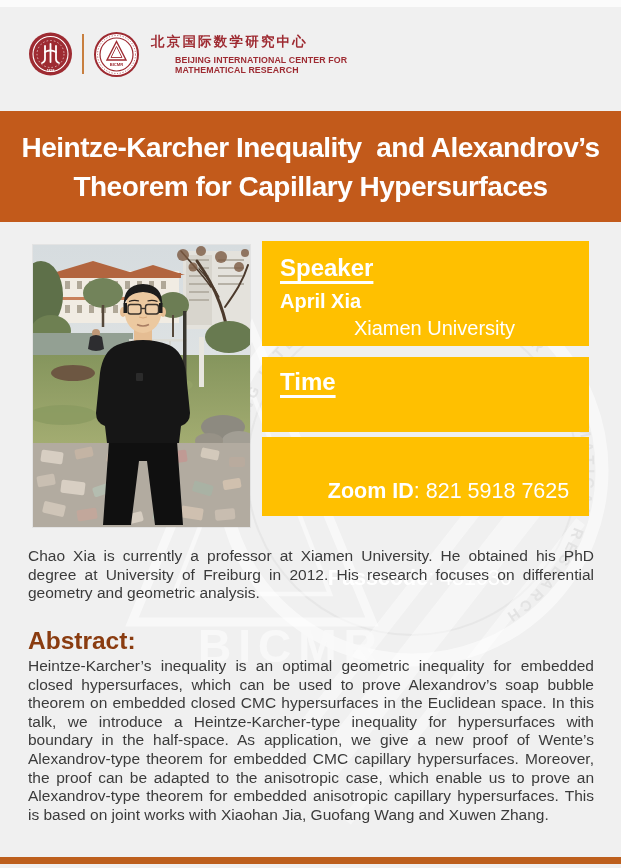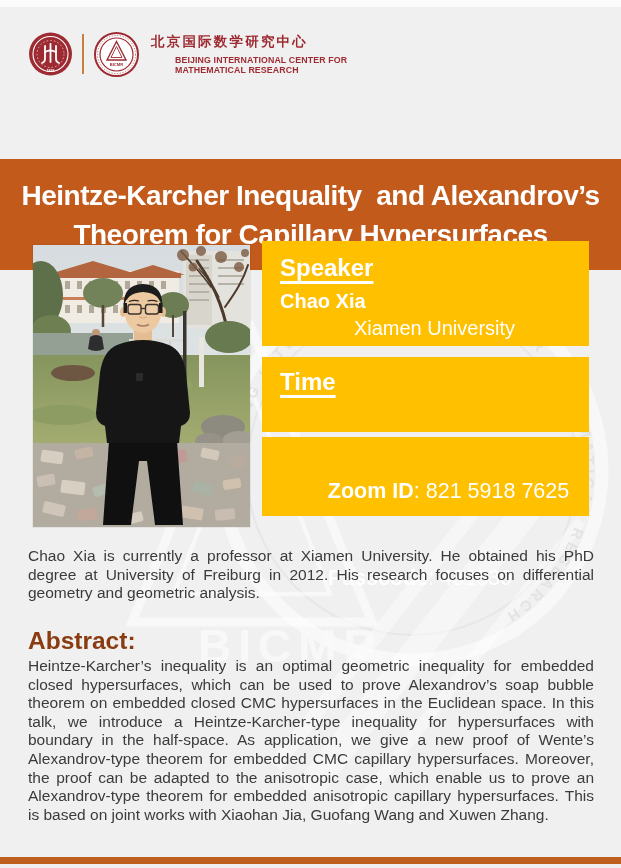--- a/index.html
+++ b/index.html
@@ -16,21 +16,21 @@
   .logo-row{position:absolute;left:28px;top:30px;display:flex;align-items:center;}
   .logo-divider{width:2px;height:40px;background:#c87f3f;margin:0 10px 0 9px;}
   .bicmr-logo-svg{margin-right:12px;}
   .org-names{display:flex;flex-direction:column;}
   .org-cn{font-size:13.5px;font-weight:bold;letter-spacing:2.2px;color:#9e2b32;white-space:nowrap;}
   .org-en{font-size:8.8px;font-weight:bold;letter-spacing:0.12px;line-height:10.5px;color:#9e2b32;white-space:nowrap;padding-left:24px;}
   .org-en.first{margin-top:4px;}
   
   .banner{
     position:absolute;top:111px;left:0;width:621px;height:111px;background:#c25a1b;
-    display:flex;flex-direction:column;align-items:center;justify-content:center;margin-top:48px;
+    display:flex;flex-direction:column;align-items:center;justify-content:center;
   }
   .title-line{
     color:#ffffff;font-weight:bold;font-size:28px;line-height:39px;
     white-space:pre-wrap;letter-spacing:-0.5px;text-align:center;
   }
   
   .photo{position:absolute;left:33px;top:245px;width:217px;height:282px;margin:0;
     box-shadow:0 0 0 1px rgba(0,0,0,0.05);}
   
   .boxes{position:absolute;left:262px;top:241px;width:327px;}
@@ -269,21 +269,21 @@
       <path d="M114.5,56 q5,-1.5 10,0.5" stroke="#2a2420" stroke-width="1.2" fill="none"></path>
       <path d="M104,79.5 q6,3 12,0" stroke="#a97e63" stroke-width="1.4" fill="none"></path>
       <path d="M106,72 q4,2 8,0" stroke="#d8ab80" stroke-width="1" fill="none"></path>
     </svg>
   </figure>
 
   <section class="boxes">
 
     <div class="info-box speaker-box">
       <span class="box-heading">Speaker</span>
-      <span class="box-block box-name">Chao Xia</span>
+      <span class="box-block box-name">April Xia</span>
       <span class="box-block box-line">Xiamen University</span>
     </div>
 
     <div class="info-box time-box">
       <span class="box-heading">Time</span>
     </div>
 
     <div class="info-box meeting-box">
       <div class="meeting-line">
         <span class="bold">Zoom ID</span><span>: 821 5918 7625</span>

